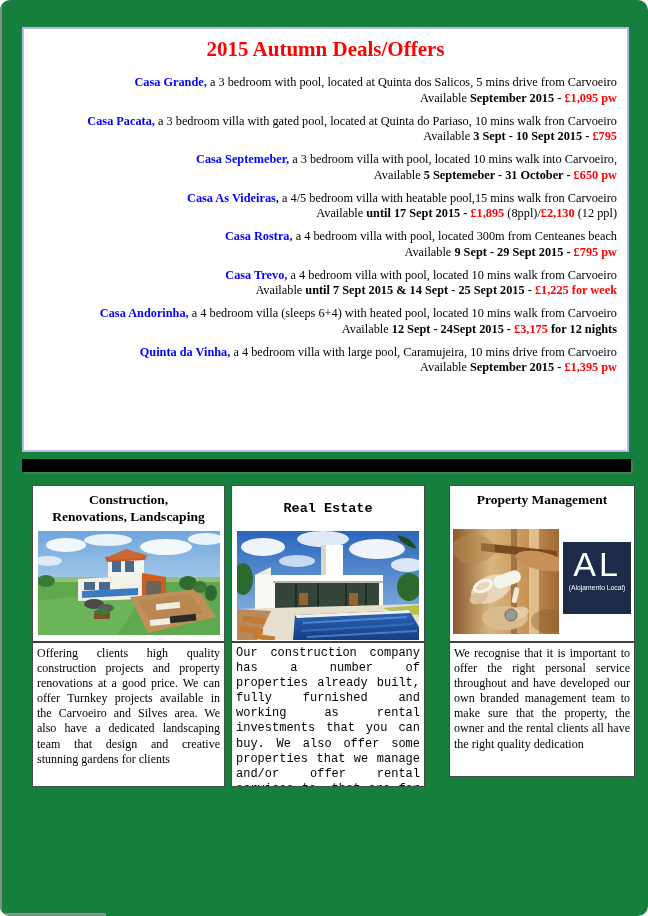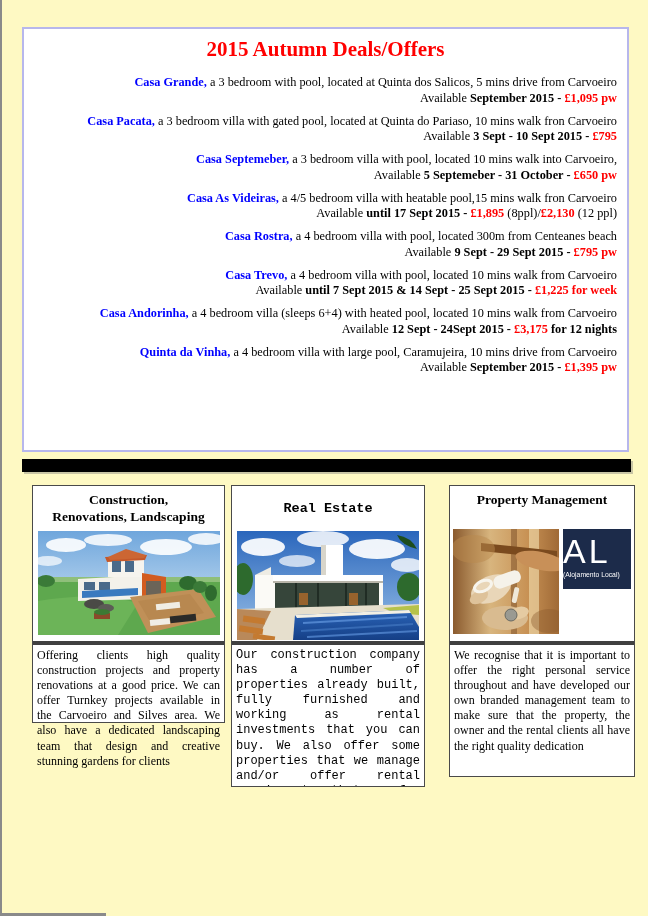--- a/index.html
+++ b/index.html
@@ -1,17 +1,17 @@
 <!DOCTYPE html>
 <html><head>
 <meta charset="utf-8">
 <style>
   html,body{margin:0;padding:0;background:#ffffff;}
-  .page{position:relative;width:648px;height:916px;background:#fef9c3;
-        font-family:"Liberation Serif",serif;overflow:hidden;}
+  .page{position:relative;width:648px;height:916px;background:#15803d;
+        font-family:"Liberation Serif",serif;overflow:hidden;border-radius:10px;}
 
   .edge-left{position:absolute;left:0;top:0;width:2px;height:916px;background:#8a8a8a;}
   .edge-bottom{position:absolute;left:0;top:913px;width:106px;height:3px;background:#8a8a8a;}
 
   
   .deals-box{position:absolute;left:22px;top:27px;width:607px;height:425px;
              border:2px solid #b7b7ec;box-sizing:border-box;background:#ffffff;}
   .deals-title{margin:8px 0 0 0;text-align:center;color:#ff0000;font-weight:bold;font-size:21px;}
   .deals-list{margin:13px 10px 0 24px;}
   p.listing{margin:0 0 7.5px 0;font-size:12.3px;line-height:15.5px;color:#000;text-align:right;}
@@ -20,36 +20,36 @@
   .seg-bold{color:#000;font-weight:bold;}
   .seg-red{color:#ff0000;font-weight:bold;}
   .seg-plain{color:#000;}
 
   
   .divider-bar{position:absolute;left:22px;top:459px;width:609px;height:13px;background:#000;
                box-shadow:2px 2px 0 rgba(120,120,120,.4);}
 
   
   .col{position:absolute;top:485px;border:1px solid #4a4a4a;box-sizing:border-box;background:#fff;}
-  .col-construction{left:32px;width:193px;height:238px;}
+  .col-construction{left:32px;width:193px;height:302px;}
   .col-realestate{left:231px;width:194px;height:302px;font-family:Liberation Mono, monospace;}
   .col-property{left:449px;width:186px;height:292px;}
   .col-top{height:155px;box-sizing:border-box;overflow:hidden;}
-  .col-bottom{border-top:4px solid #404040;padding:3px 4px 0 4px;box-sizing:border-box;overflow:hidden;}
+  .col-bottom{border-top:2px solid #404040;padding:3px 4px 0 4px;box-sizing:border-box;overflow:hidden;}
   .col-construction .col-bottom,.col-realestate .col-bottom{height:145px;}
   .col-property .col-bottom{height:135px;}
   .col-title{text-align:center;font-weight:bold;font-size:13.5px;line-height:16.5px;
              padding-top:6px;height:41px;box-sizing:border-box;}
   .col-realestate .col-title{padding-top:15px;}
   .col-img{display:block;margin:4px auto 0 auto;}
   .col-body{font-size:12px;line-height:15.1px;text-align:justify;color:#000;}
 
   .keys-row{display:flex;align-items:flex-start;padding:2px 0 0 3px;}
-  .al-logo{width:68px;height:60px;background:#1c2b4a;margin-left:4px;
-           color:#ffffff;text-align:left;box-sizing:border-box;position:relative;}
+  .al-logo{width:68px;height:72px;background:#1c2b4a;margin-left:4px;margin-top:13px;
+           color:#ffffff;text-align:center;box-sizing:border-box;position:relative;}
   .al-letters{font-family:"Liberation Sans",sans-serif;font-size:34px;line-height:38px;
               font-weight:500;letter-spacing:3px;padding-top:3px;}
   .al-caption{font-family:"Liberation Sans",sans-serif;font-size:6.8px;line-height:9px;
               white-space:nowrap;}
 </style>
 </head>
 <body>
 
 <div class="page">
   <div class="edge-left"></div>

